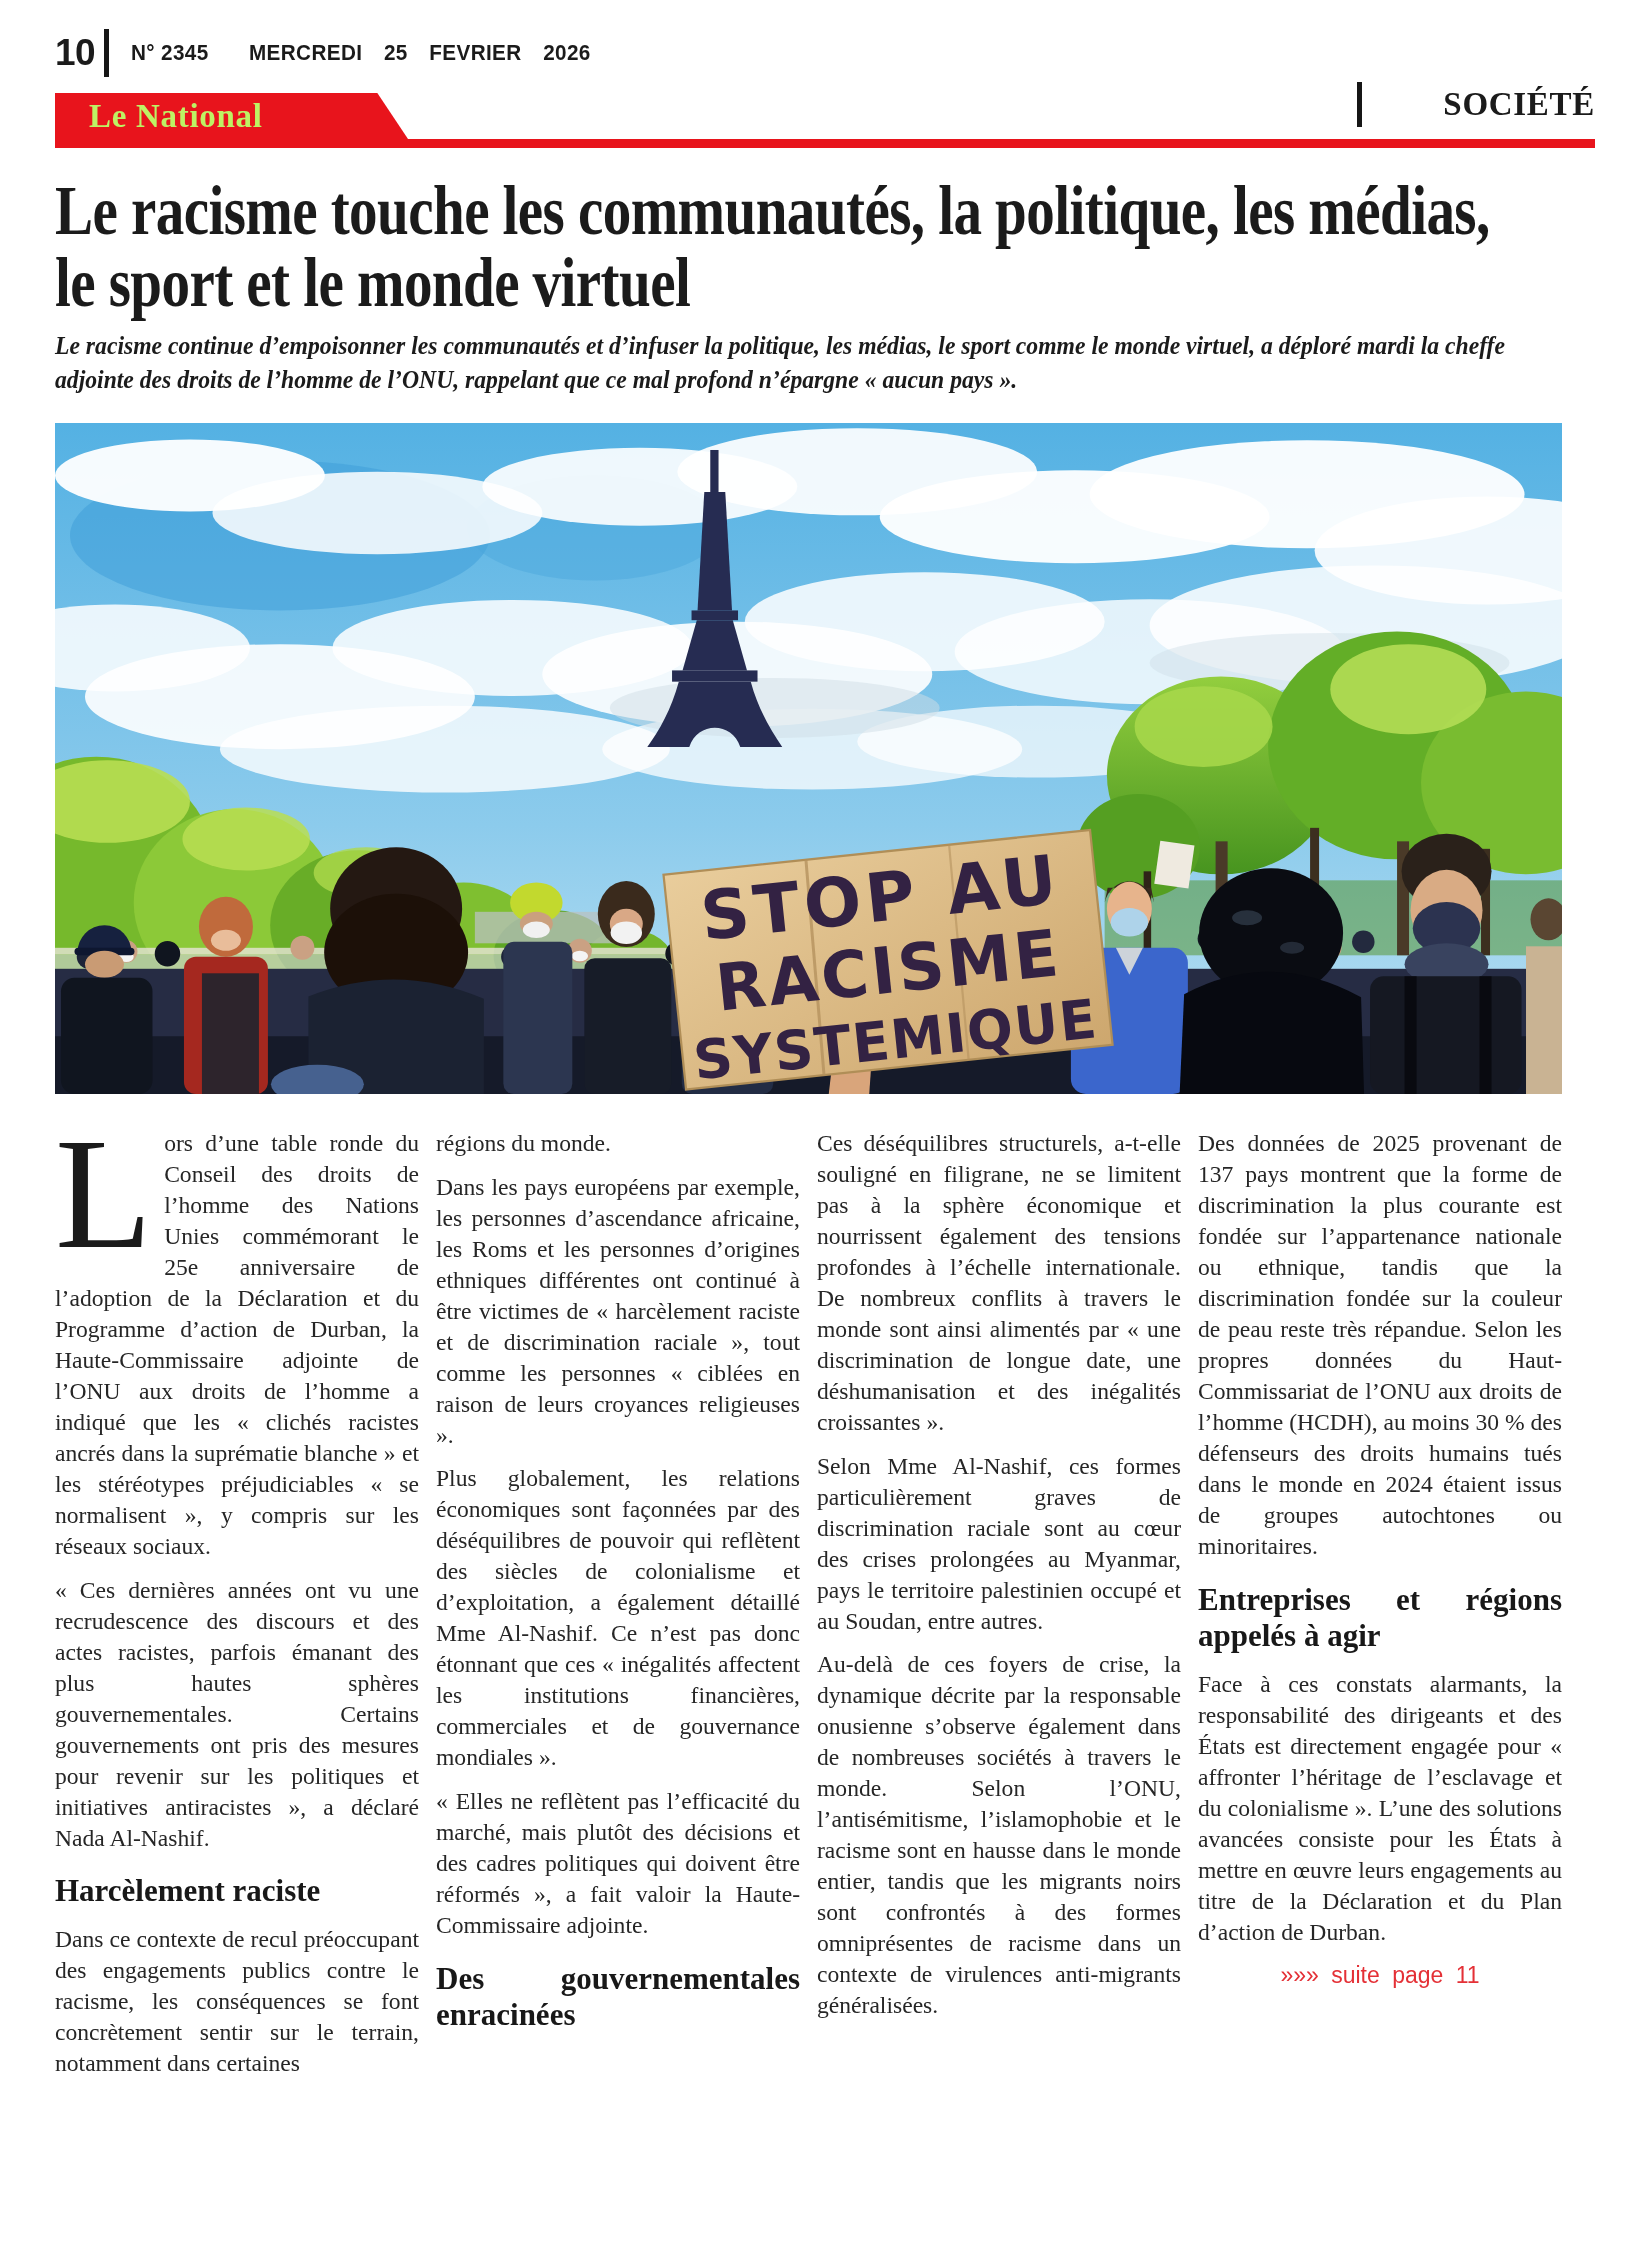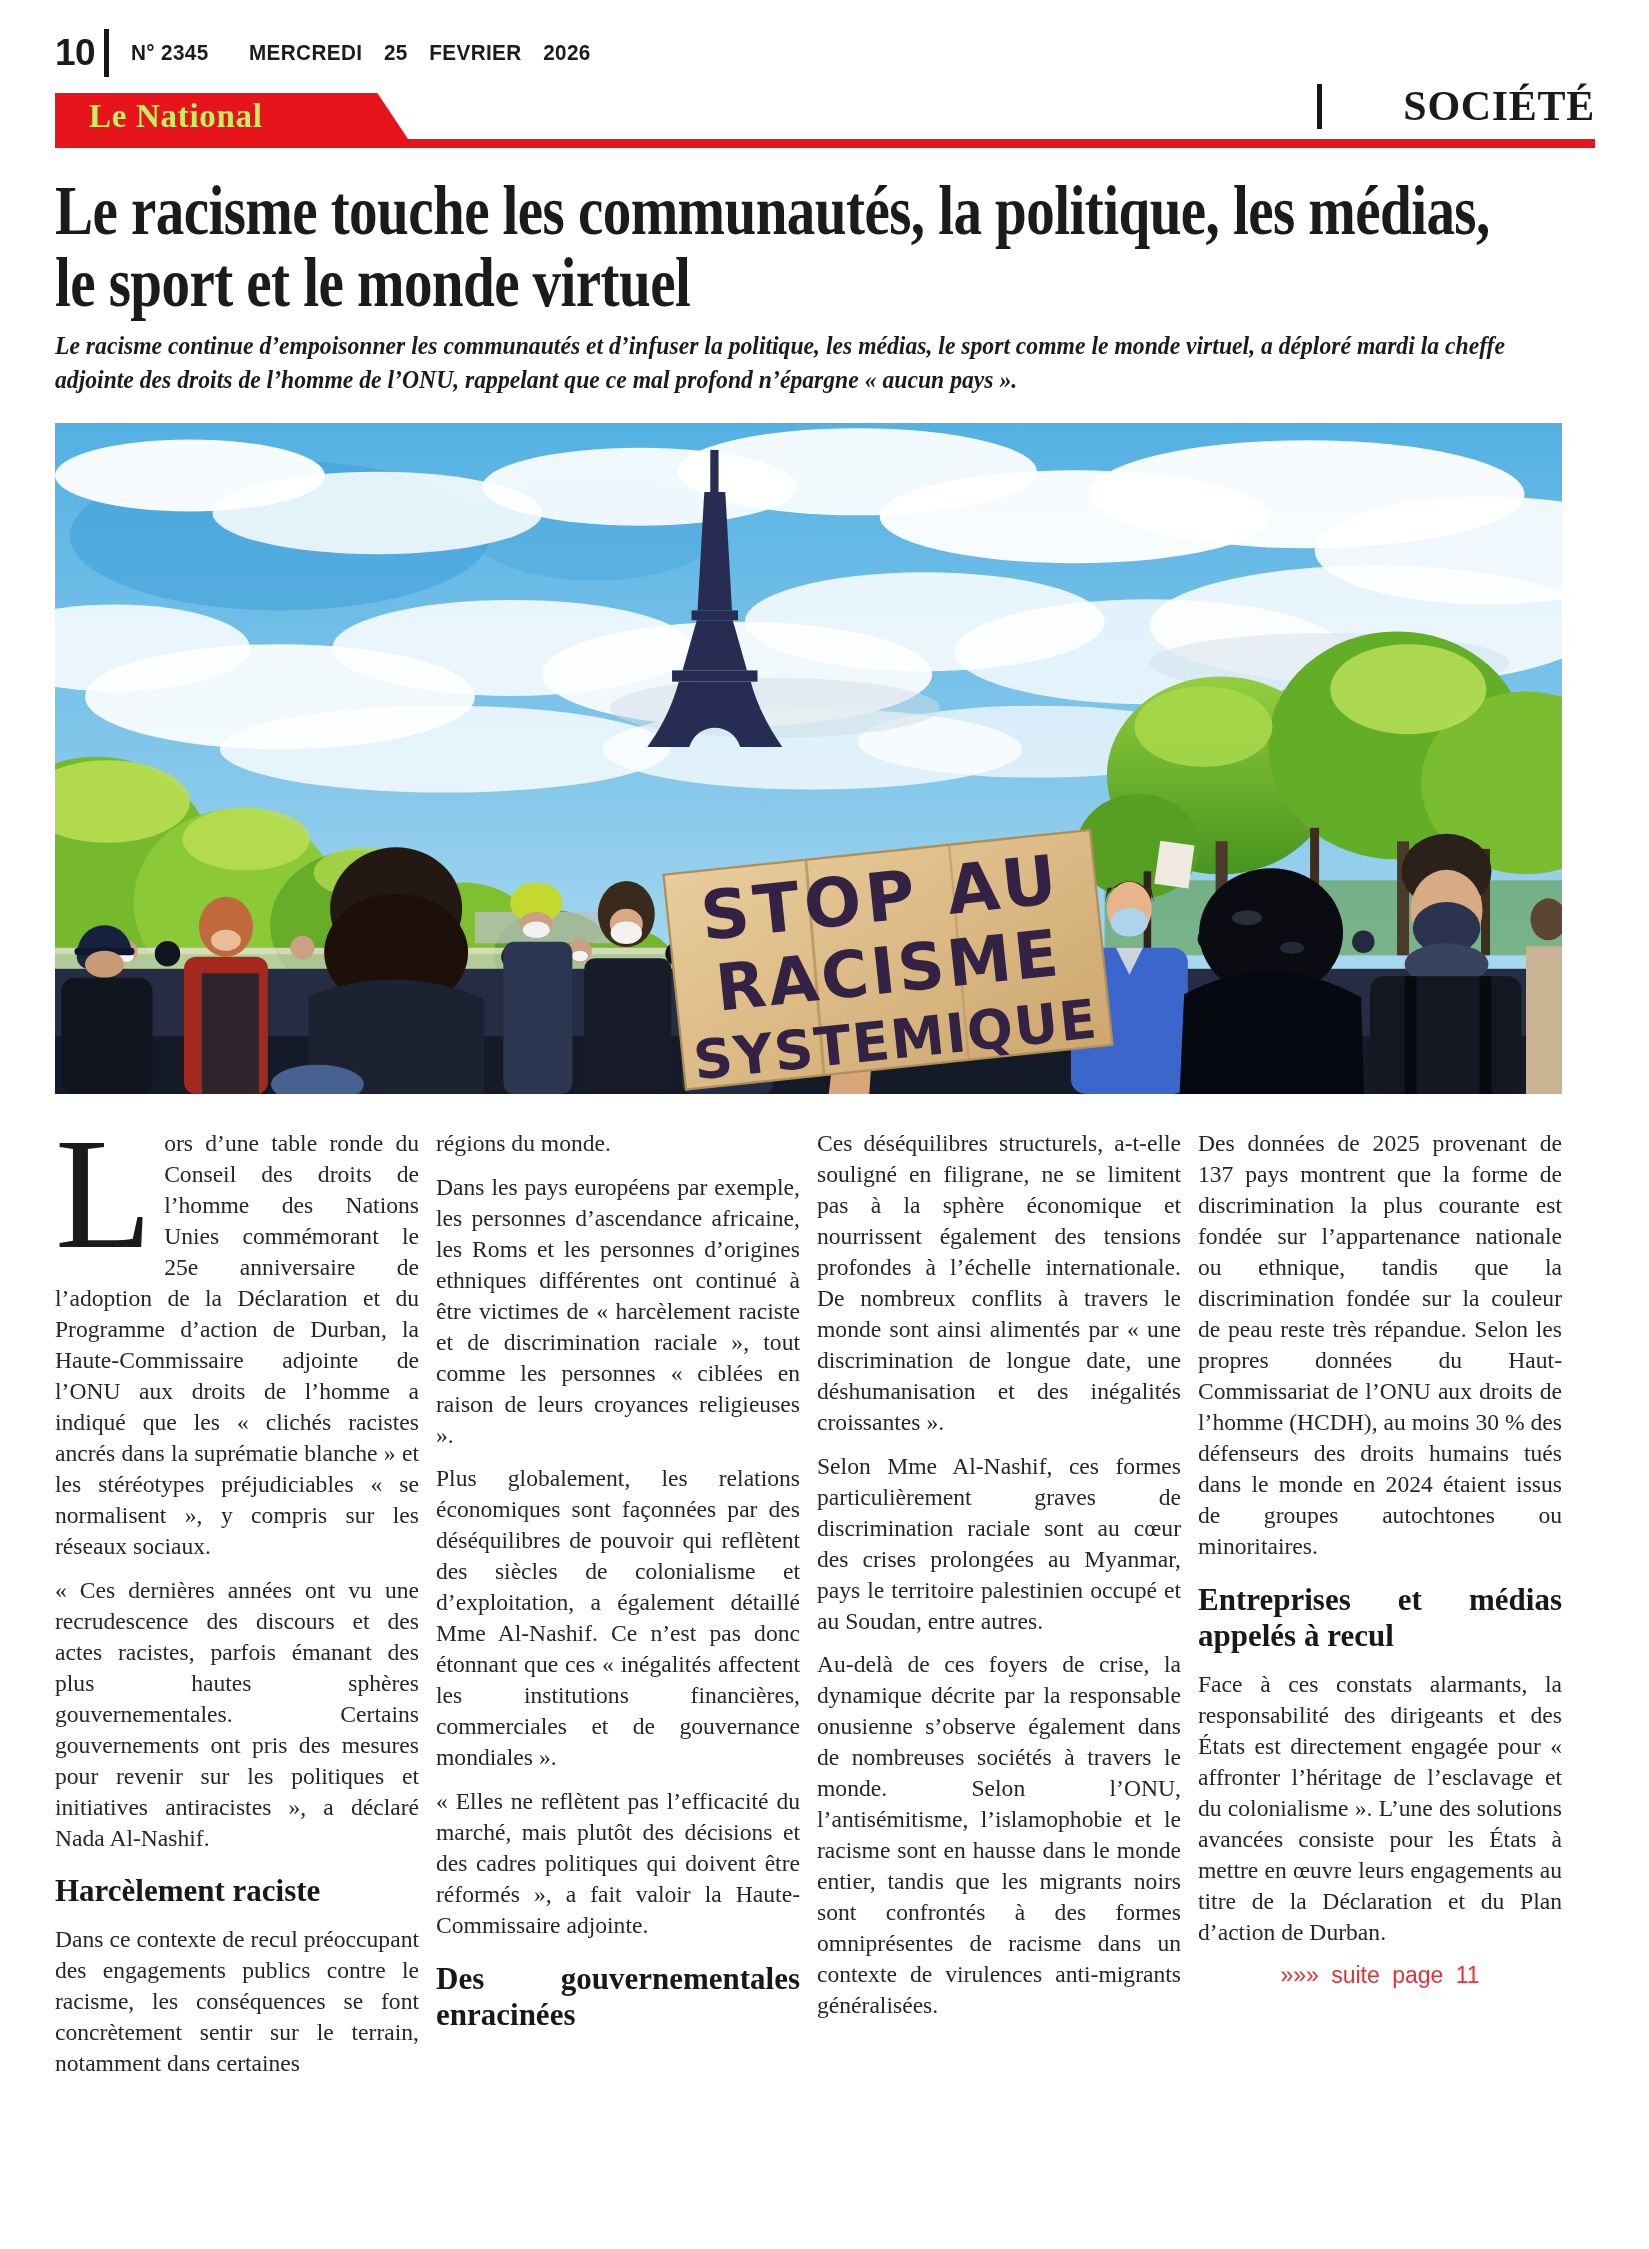--- a/index.html
+++ b/index.html
@@ -28,21 +28,21 @@
   .issuedate{word-spacing:16.5px;}
 
   
   .banner{position:relative;height:64px;margin-top:16.5px;}
   .banner-shape{position:absolute;left:0;top:0;width:358px;height:54px;background:var(--red);
     clip-path:polygon(0 0,322px 0,358px 100%,0 100%);display:flex;align-items:center;}
   .masthead{color:#bef264;font-weight:700;font-size:33px;padding:0 0 6px 34px;letter-spacing:0.7px;}
   .banner-bar{position:absolute;left:0;right:0;top:46px;height:9.7px;background:var(--red);}
   .section-wrap{position:absolute;right:0;top:-10.5px;display:flex;align-items:center;}
   .section-bar{width:5.2px;height:45px;background:#161616;margin-right:81px;}
-  .section-title{font-size:42px;font-weight:700;letter-spacing:0.7px;}
+  .section-title{font-size:33px;font-weight:700;letter-spacing:0.7px;}
 
   
   .headline{margin-top:18px;font-weight:700;font-size:70px;line-height:72px;letter-spacing:-0.7px;
     width:1852px;transform:scaleX(0.815);transform-origin:0 0;}
   .headline .hl{display:block;white-space:nowrap;}
   .lede{margin-top:10.5px;font-style:italic;font-weight:700;font-size:26px;line-height:34px;
     width:1659px;transform:scaleX(0.91);transform-origin:0 0;}
 
   
   .photo{display:block;margin-top:15px;width:1507px;height:671px;}
@@ -307,20 +307,20 @@
     </div>
 
     <div class="col">
       <p>Ces déséquilibres structurels, a-t-elle souligné en filigrane, ne se limitent pas à la sphère économique et nourrissent également des tensions profondes à l’échelle internationale. De nombreux conflits à travers le monde sont ainsi alimentés par « une discrimination de longue date, une déshumanisation et des inégalités croissantes ».</p>
       <p>Selon Mme Al-Nashif, ces formes particulièrement graves de discrimination raciale sont au cœur des crises prolongées au Myanmar, pays le territoire palestinien occupé et au Soudan, entre autres.</p>
       <p>Au-delà de ces foyers de crise, la dynamique décrite par la responsable onusienne s’observe également dans de nombreuses sociétés à travers le monde. Selon l’ONU, l’antisémitisme, l’islamophobie et le racisme sont en hausse dans le monde entier, tandis que les migrants noirs sont confrontés à des formes omniprésentes de racisme dans un contexte de virulences anti-migrants généralisées.</p>
     </div>
 
     <div class="col">
       <p>Des données de 2025 provenant de 137 pays montrent que la forme de discrimination la plus courante est fondée sur l’appartenance nationale ou ethnique, tandis que la discrimination fondée sur la couleur de peau reste très répandue. Selon les propres données du Haut-Commissariat de l’ONU aux droits de l’homme (HCDH), au moins 30 % des défenseurs des droits humains tués dans le monde en 2024 étaient issus de groupes autochtones ou minoritaires.</p>
-      <h2 class="subhead">Entreprises et médias appelés à recul</h2>
+      <h2 class="subhead">Entreprises et régions appelés à agir</h2>
       <p>Face à ces constats alarmants, la responsabilité des dirigeants et des États est directement engagée pour « affronter l’héritage de l’esclavage et du colonialisme ». L’une des solutions avancées consiste pour les États à mettre en œuvre leurs engagements au titre de la Déclaration et du Plan d’action de Durban.</p>
       <div class="continuation">»»» suite page 11</div>
     </div>
 
   </div>
 </div>
 
 
 </body></html>

